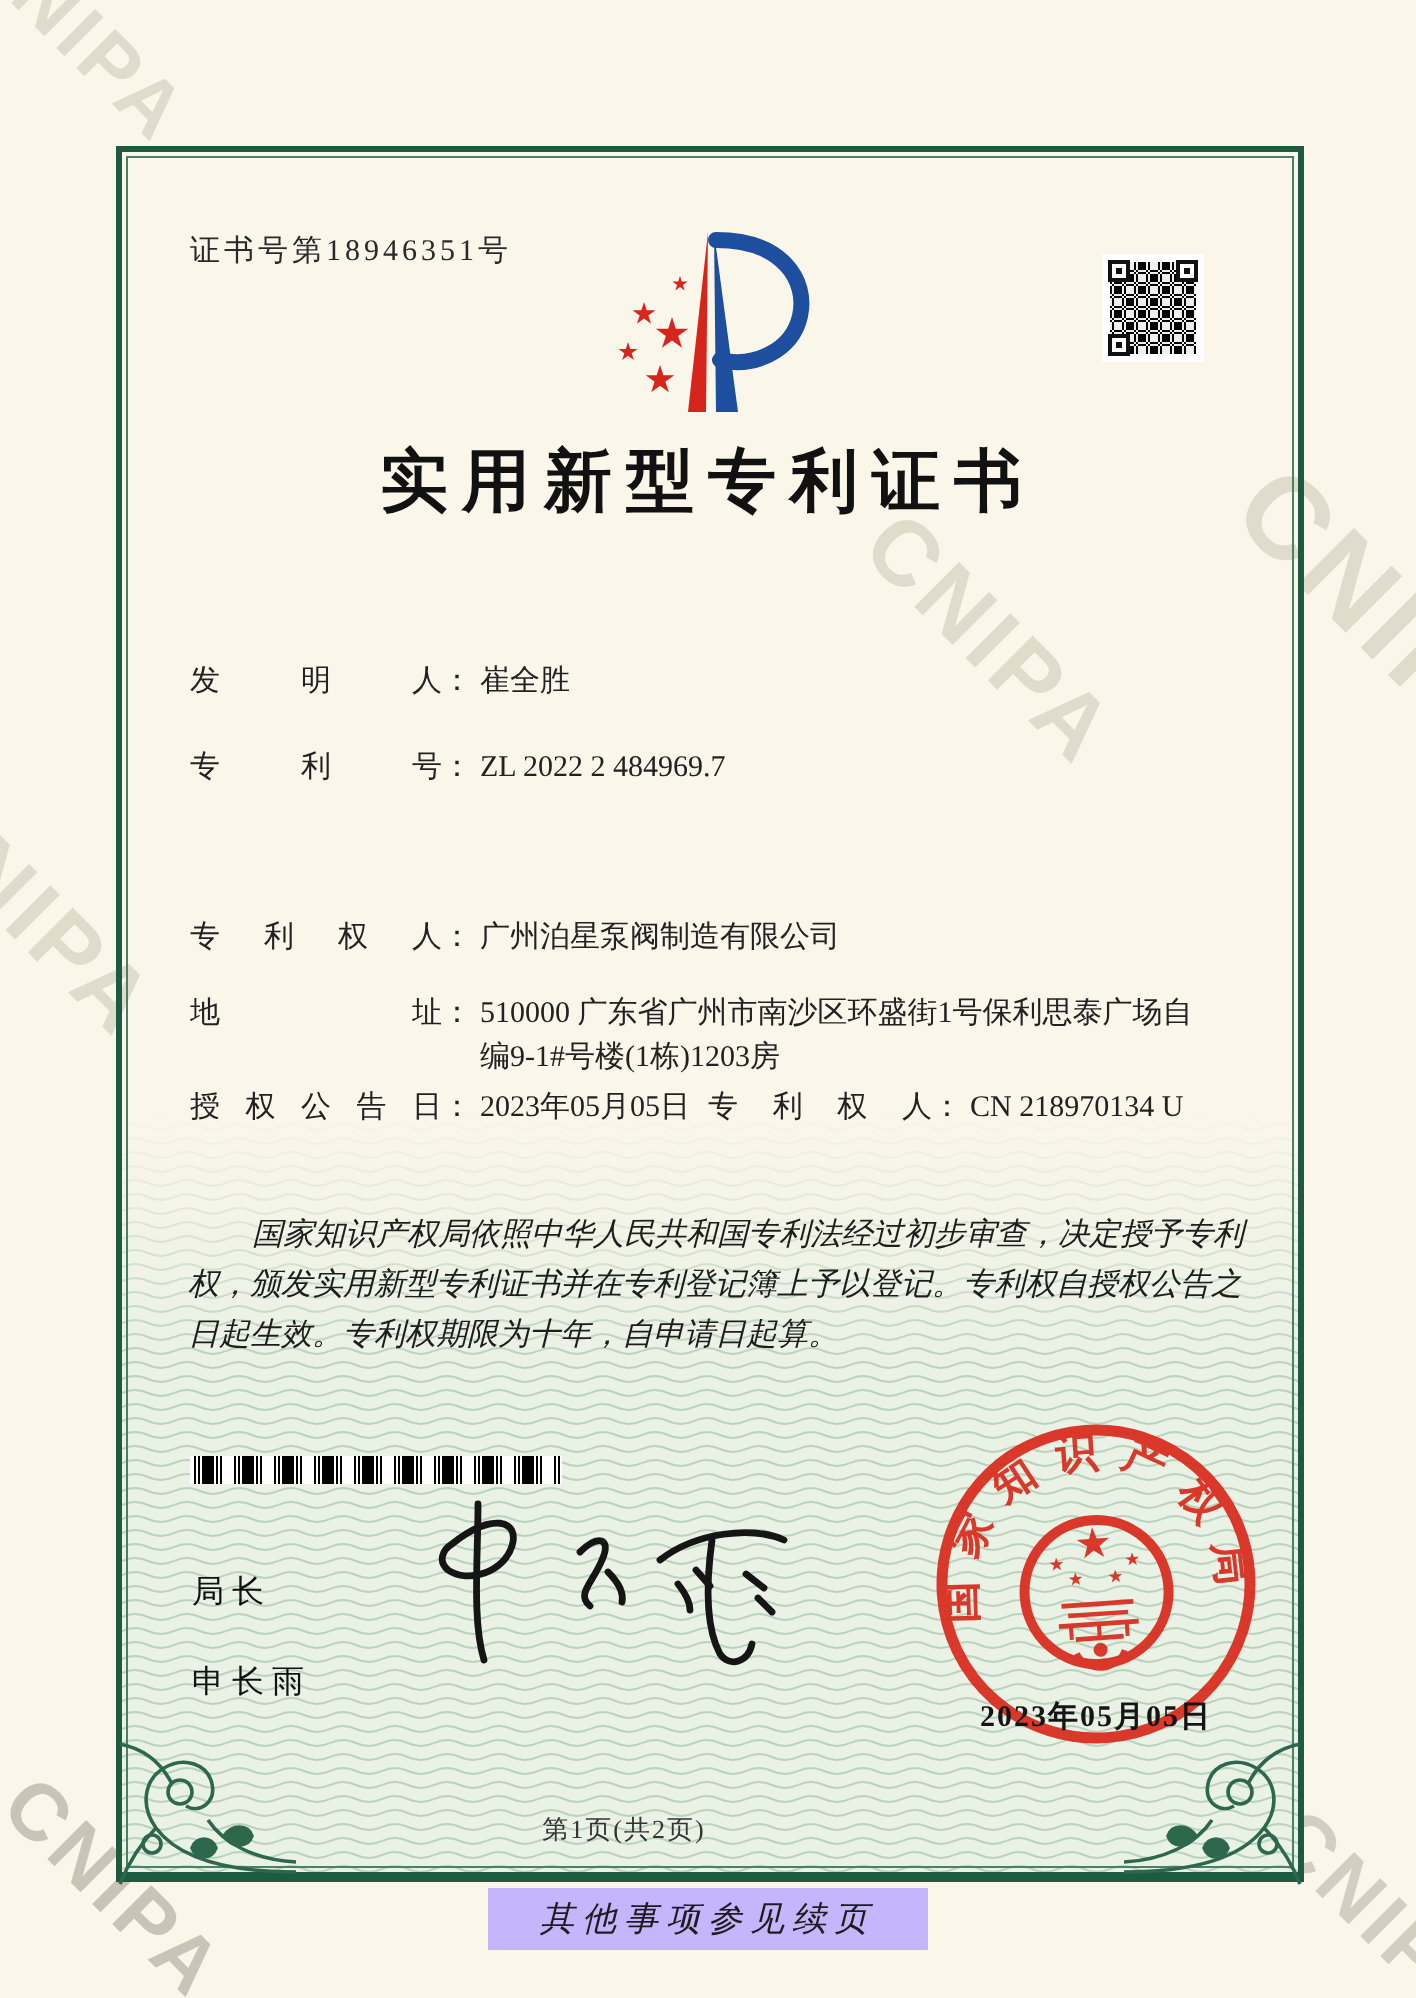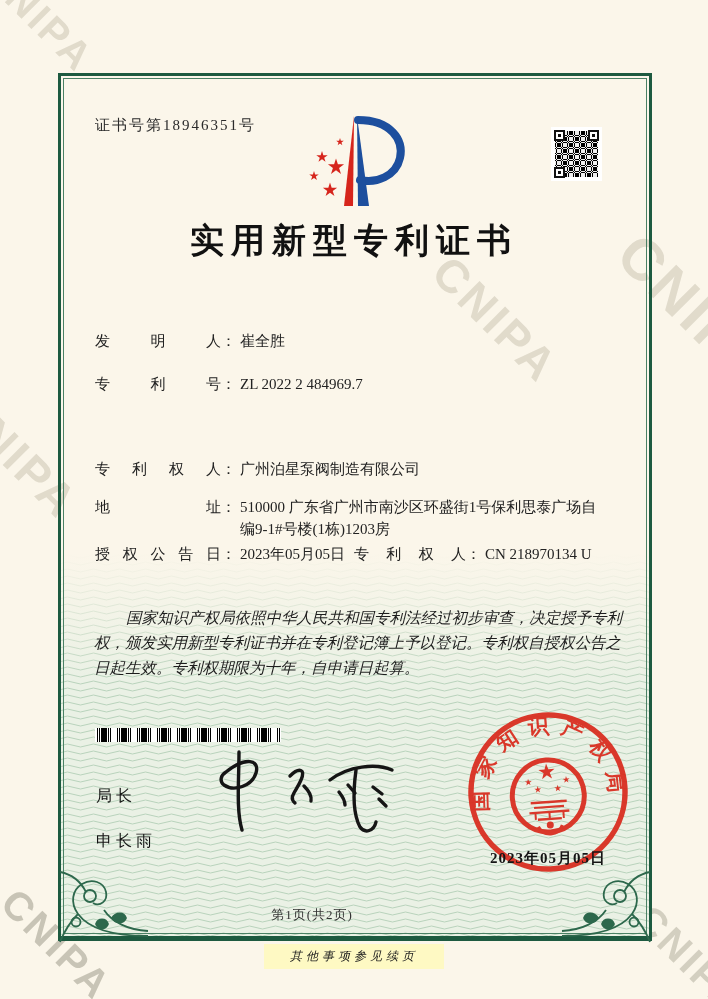--- a/index.html
+++ b/index.html
@@ -72,22 +72,22 @@
 
   
   .seal{position:absolute;left:466px;top:708px;opacity:.93;}
   .seal-date{position:absolute;left:472px;top:849px;width:152px;text-align:center;
       font-size:15px;letter-spacing:1px;color:#151515;font-weight:bold;}
 
   
   .page-num{position:absolute;left:0;top:906px;width:624px;text-align:center;
       font-size:13px;letter-spacing:1px;color:#333;}
   .cont-note{position:absolute;left:0;top:944px;width:708px;text-align:center;}
-  .cont-note span{display:inline-block;background:#fef9c3;padding:4px 26px;
-      font-size:12px;font-style:italic;letter-spacing:4px;color:#1d1d1d;}
+  .cont-note span{display:inline-block;background:#c4b5fd;padding:4px 26px;
+      font-size:17px;font-style:italic;letter-spacing:4px;color:#1d1d1d;}
 
   .ornament{position:absolute;top:870px;}
   .orn-l{left:56px;} .orn-r{left:558px;transform:scaleX(-1);}
 </style>
 </head>
 <body>
 
 <div id="page">
 
   <span class="wm wm1">CNIPA</span>

